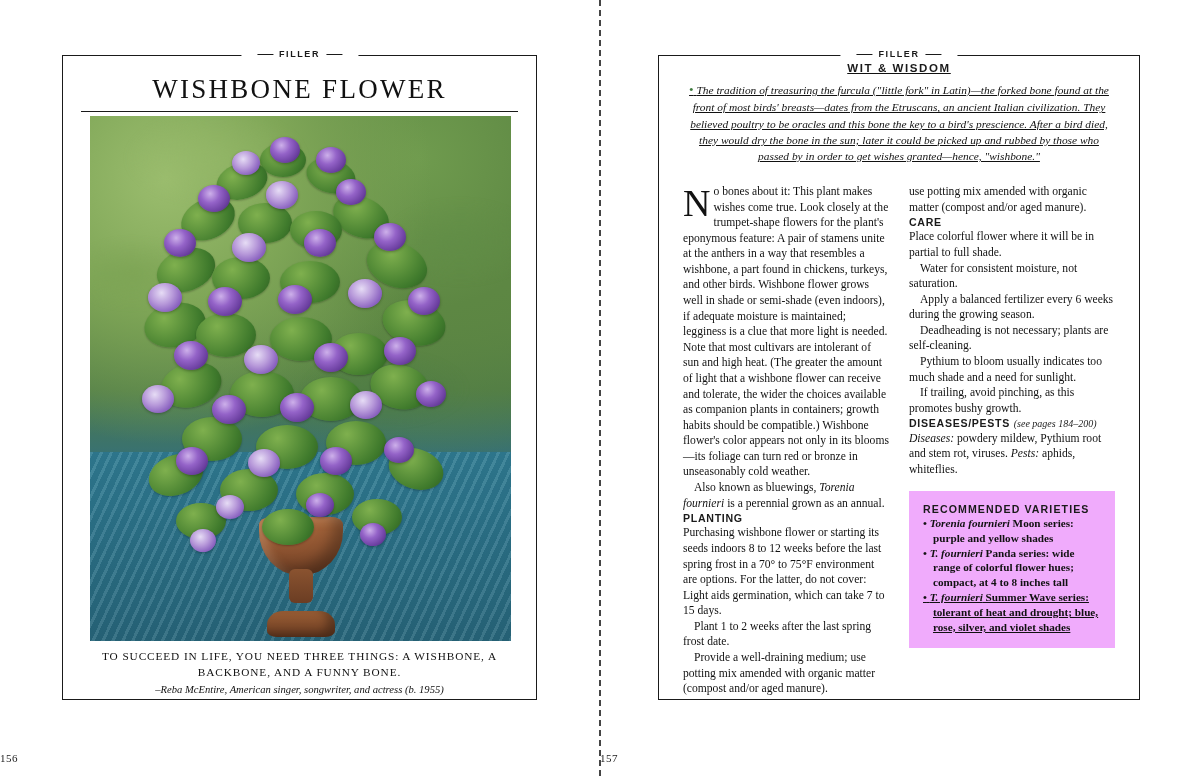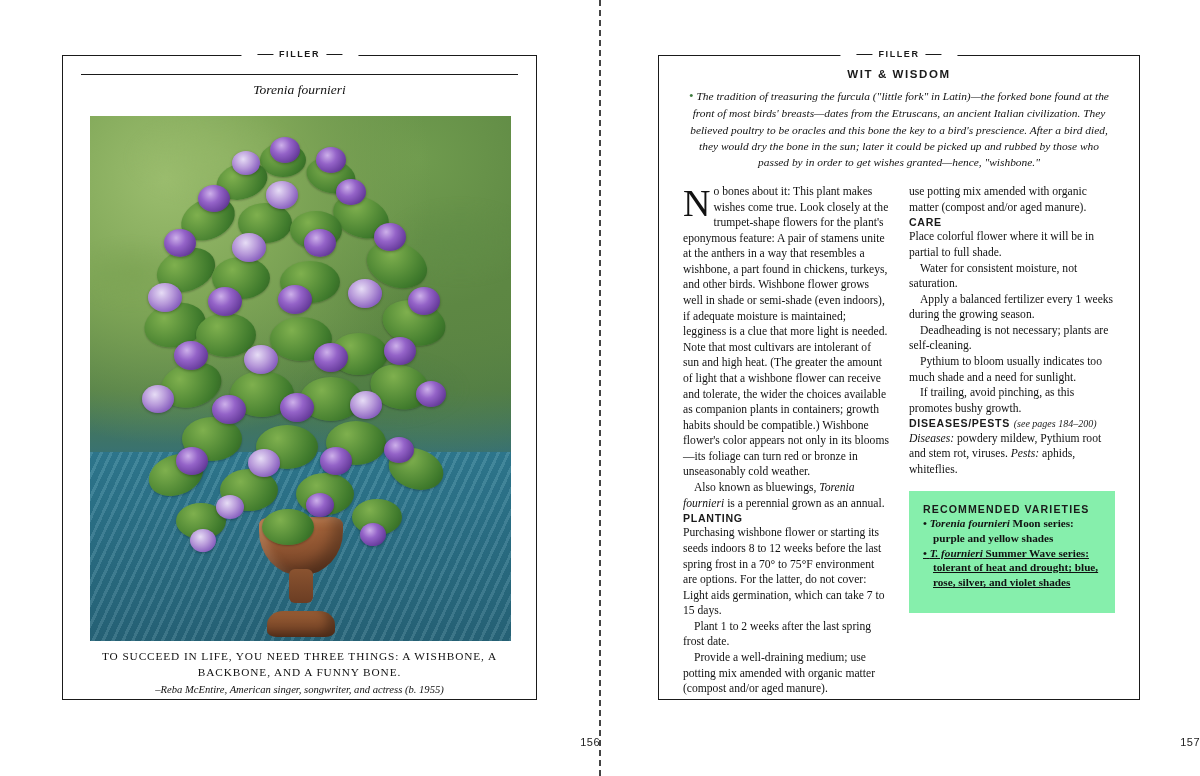--- a/index.html
+++ b/index.html
@@ -133,44 +133,45 @@
   }
   .quote-attrib {
     font-size: 10.6px;
     font-style: italic;
     color: #111;
     margin: 0;
   }
 
   .folio {
     position: absolute;
-    bottom: 28px;
+    bottom: 12px;
     left: 0;
     right: 0;
-    text-align: right;
-    font-family: Liberation Sans, sans-serif;
+    text-align: left;
+    font-family: Liberation Serif, serif;
     font-size: 11px;
     letter-spacing: 0.5px;
     color: #222;
   }
 
   
   .right .page-frame {
     left: 58px;
     top: 55px;
     width: 482px;
     height: 645px;
   }
 
   .wit-block {
     position: absolute;
     left: 24px;
     right: 24px;
-    top: 12px;
+    top: 6px;
     text-align: center;
+    text-decoration: underline;
   }
   .wit-head {
     font-family: "Liberation Sans", sans-serif;
     font-size: 11.5px;
     font-weight: 700;
     letter-spacing: 1.6px;
     color: #1a1a1a;
     margin: 0 0 7px 0;
   }
   .wit-text {
@@ -234,22 +235,22 @@
     float: left;
     font-family: "Liberation Serif", serif;
     font-size: 38px;
     line-height: 0.86;
     padding: 2px 3px 0 0;
     margin-top: 1px;
   }
 
   .rec-box {
     margin-top: 13px;
-    background: #86efac;
-    padding: 11px 14px 23px 14px;
+    background: #f0abfc;
+    padding: 11px 14px 13px 14px;
     box-sizing: border-box;
   }
   .rec-title {
     font-family: "Liberation Sans", sans-serif;
     font-size: 10.6px;
     font-weight: 700;
     letter-spacing: 1.1px;
     text-align: center;
     line-height: 1.35;
     margin: 0 0 8px 0;
@@ -355,20 +356,21 @@
 <div class="spread">
 
   <div class="page left">
     <div class="page-frame">
 
       <div class="filler-tag">
         <span class="rule-l"></span><span>FILLER</span><span class="rule-r"></span>
       </div>
 
       <div class="title-block">
+        <h1 class="plant-title">WISHBONE FLOWER</h1>
         <div class="title-rule"></div>
         <p class="plant-latin">Torenia fournieri</p>
       </div>
 
       <div class="photo-wrap">
         <div class="photo">
           <div class="bg-sky"></div>
           <div class="bg-blur-leaves"></div>
           <div class="bg-table"></div>
 
@@ -482,33 +484,34 @@
           <p class="indent">Plant 1 to 2 weeks after the last spring frost date.</p>
           <p class="indent">Provide a well-draining medium; use potting mix amended with organic matter (compost and/or aged manure).</p>
         </div>
 
         <div class="col">
           <p>use potting mix amended with organic matter (compost and/or aged manure).</p>
 
           <p class="sec-head">CARE</p>
           <p>Place colorful flower where it will be in partial to full shade.</p>
           <p class="indent">Water for consistent moisture, not saturation.</p>
-          <p class="indent">Apply a balanced fertilizer every 1 weeks during the growing season.</p>
+          <p class="indent">Apply a balanced fertilizer every 6 weeks during the growing season.</p>
           <p class="indent">Deadheading is not necessary; plants are self-cleaning.</p>
           <p class="indent">Pythium to bloom usually indicates too much shade and a need for sunlight.</p>
           <p class="indent">If trailing, avoid pinching, as this promotes bushy growth.</p>
 
           <p class="sec-head"><span>DISEASES/PESTS</span> <span class="note">(see pages 184–200)</span></p>
           <p><i>Diseases:</i><span> powdery mildew, Pythium root and stem rot, viruses. </span><i>Pests:</i><span> aphids, whiteflies.</span></p>
 
           <div class="rec-box">
             <p class="rec-title">RECOMMENDED VARIETIES</p>
 
             <p class="rec-item"><span class="dot">•</span> <i>Torenia fournieri</i><span> Moon series: purple and yellow shades</span></p>
 
+            <p class="rec-item"><span class="dot">•</span> <i>T. fournieri</i><span> Panda series: wide range of colorful flower hues; compact, at 4 to 8 inches tall</span></p>
 
             <p class="rec-item"><span class="dot">•</span> <i>T. fournieri</i><span> Summer Wave series: tolerant of heat and drought; blue, rose, silver, and violet shades</span></p>
           </div>
         </div>
       </div>
     </div>
 
     <div class="folio">157</div>
   </div>
 

